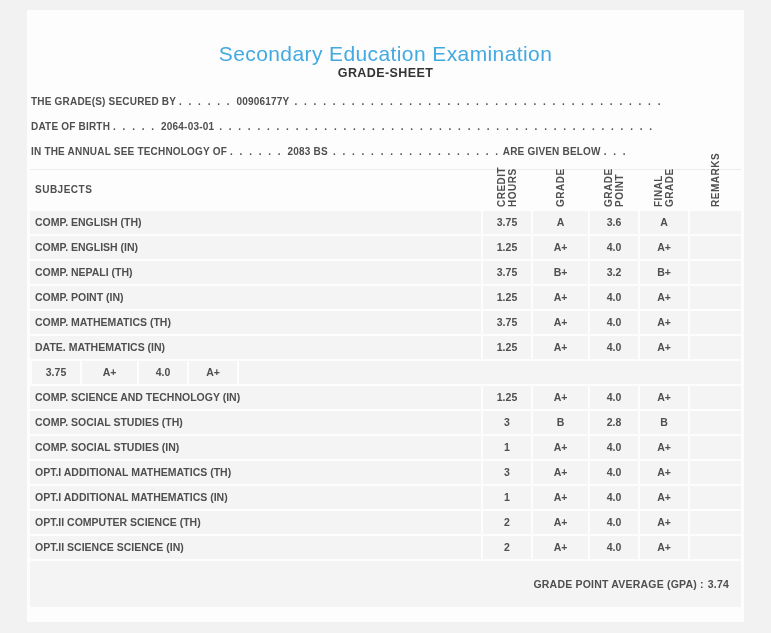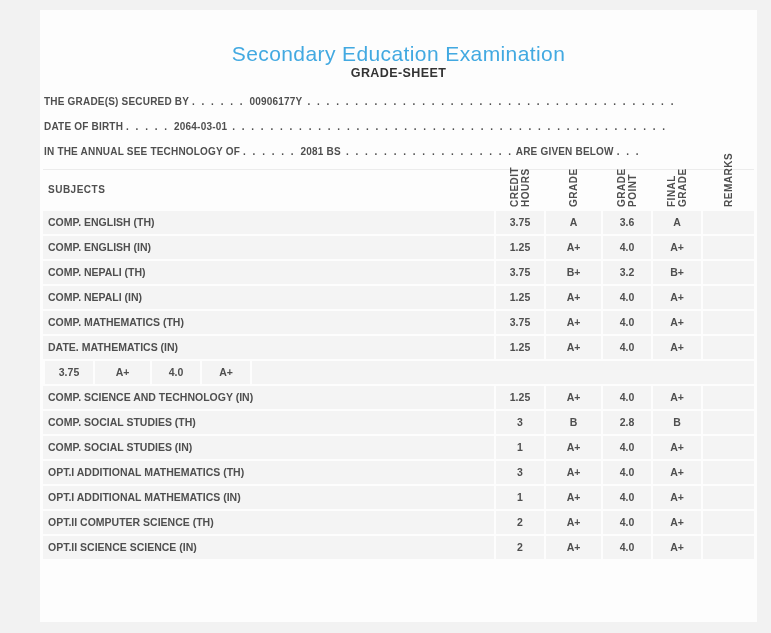--- a/index.html
+++ b/index.html
@@ -3,21 +3,21 @@
 <meta charset="utf-8">
 <style>
   * { margin:0; padding:0; box-sizing:border-box; }
   body { font-family: "Liberation Sans", sans-serif; }
   .page {
     width:771px; height:633px;
     background:#f2f2f2;
     position:relative; overflow:hidden;
   }
   .card {
-    position:absolute; left:40px; top:10px;
+    position:absolute; left:27px; top:10px;
     width:717px; height:612px;
     background:#fdfdfd;
     overflow:hidden;
   }
   .title {
     margin-top:32px;
     text-align:center;
     font-size:21px; font-weight:400;
     letter-spacing:0.4px;
     color:#42a9e1;
@@ -124,21 +124,21 @@
       </div>
       <div class="info-line l2">
         <span>DATE OF BIRTH</span>
         <span class="dots">. . . . .</span>
         <span class="val">2064-03-01</span>
         <span class="dots">. . . . . . . . . . . . . . . . . . . . . . . . . . . . . . . . . . . . . . . . . . . . . . . .</span>
       </div>
       <div class="info-line l3">
         <span>IN THE ANNUAL SEE TECHNOLOGY OF</span>
         <span class="dots">. . . . . .</span>
-        <span class="val">2081 BS</span>
+        <span class="val">2083 BS</span>
         <span class="dots">. . . . . . . . . . . . . . . . . .</span>
         <span>ARE GIVEN BELOW</span>
         <span class="dots">. . .</span>
       </div>
     </div>
 
     <div class="gtable">
       <div class="thead">
         <div class="hcell-subj">SUBJECTS</div>
         <div class="hcell c-credit">
@@ -180,21 +180,21 @@
   <div class="trow">
     <div class="cell subj">COMP. NEPALI (TH)</div>
     <div class="cell val c-credit">3.75</div>
     <div class="cell val c-grade">B+</div>
     <div class="cell val c-point">3.2</div>
     <div class="cell val c-final">B+</div>
     <div class="cell val c-remarks"></div>
   </div>
 
   <div class="trow">
-    <div class="cell subj">COMP. NEPALI (IN)</div>
+    <div class="cell subj">COMP. POINT (IN)</div>
     <div class="cell val c-credit">1.25</div>
     <div class="cell val c-grade">A+</div>
     <div class="cell val c-point">4.0</div>
     <div class="cell val c-final">A+</div>
     <div class="cell val c-remarks"></div>
   </div>
 
   <div class="trow">
     <div class="cell subj">COMP. MATHEMATICS (TH)</div>
     <div class="cell val c-credit">3.75</div>
@@ -278,16 +278,20 @@
   <div class="trow">
     <div class="cell subj">OPT.II SCIENCE SCIENCE (IN)</div>
     <div class="cell val c-credit">2</div>
     <div class="cell val c-grade">A+</div>
     <div class="cell val c-point">4.0</div>
     <div class="cell val c-final">A+</div>
     <div class="cell val c-remarks"></div>
   </div>
 </div>
 
+      <div class="tfoot">
+        <span>GRADE POINT AVERAGE (GPA) :</span>
+        <span class="gpa-value">3.74</span>
+      </div>
     </div>
 
   </div>
 </div>
 
 </body></html>

